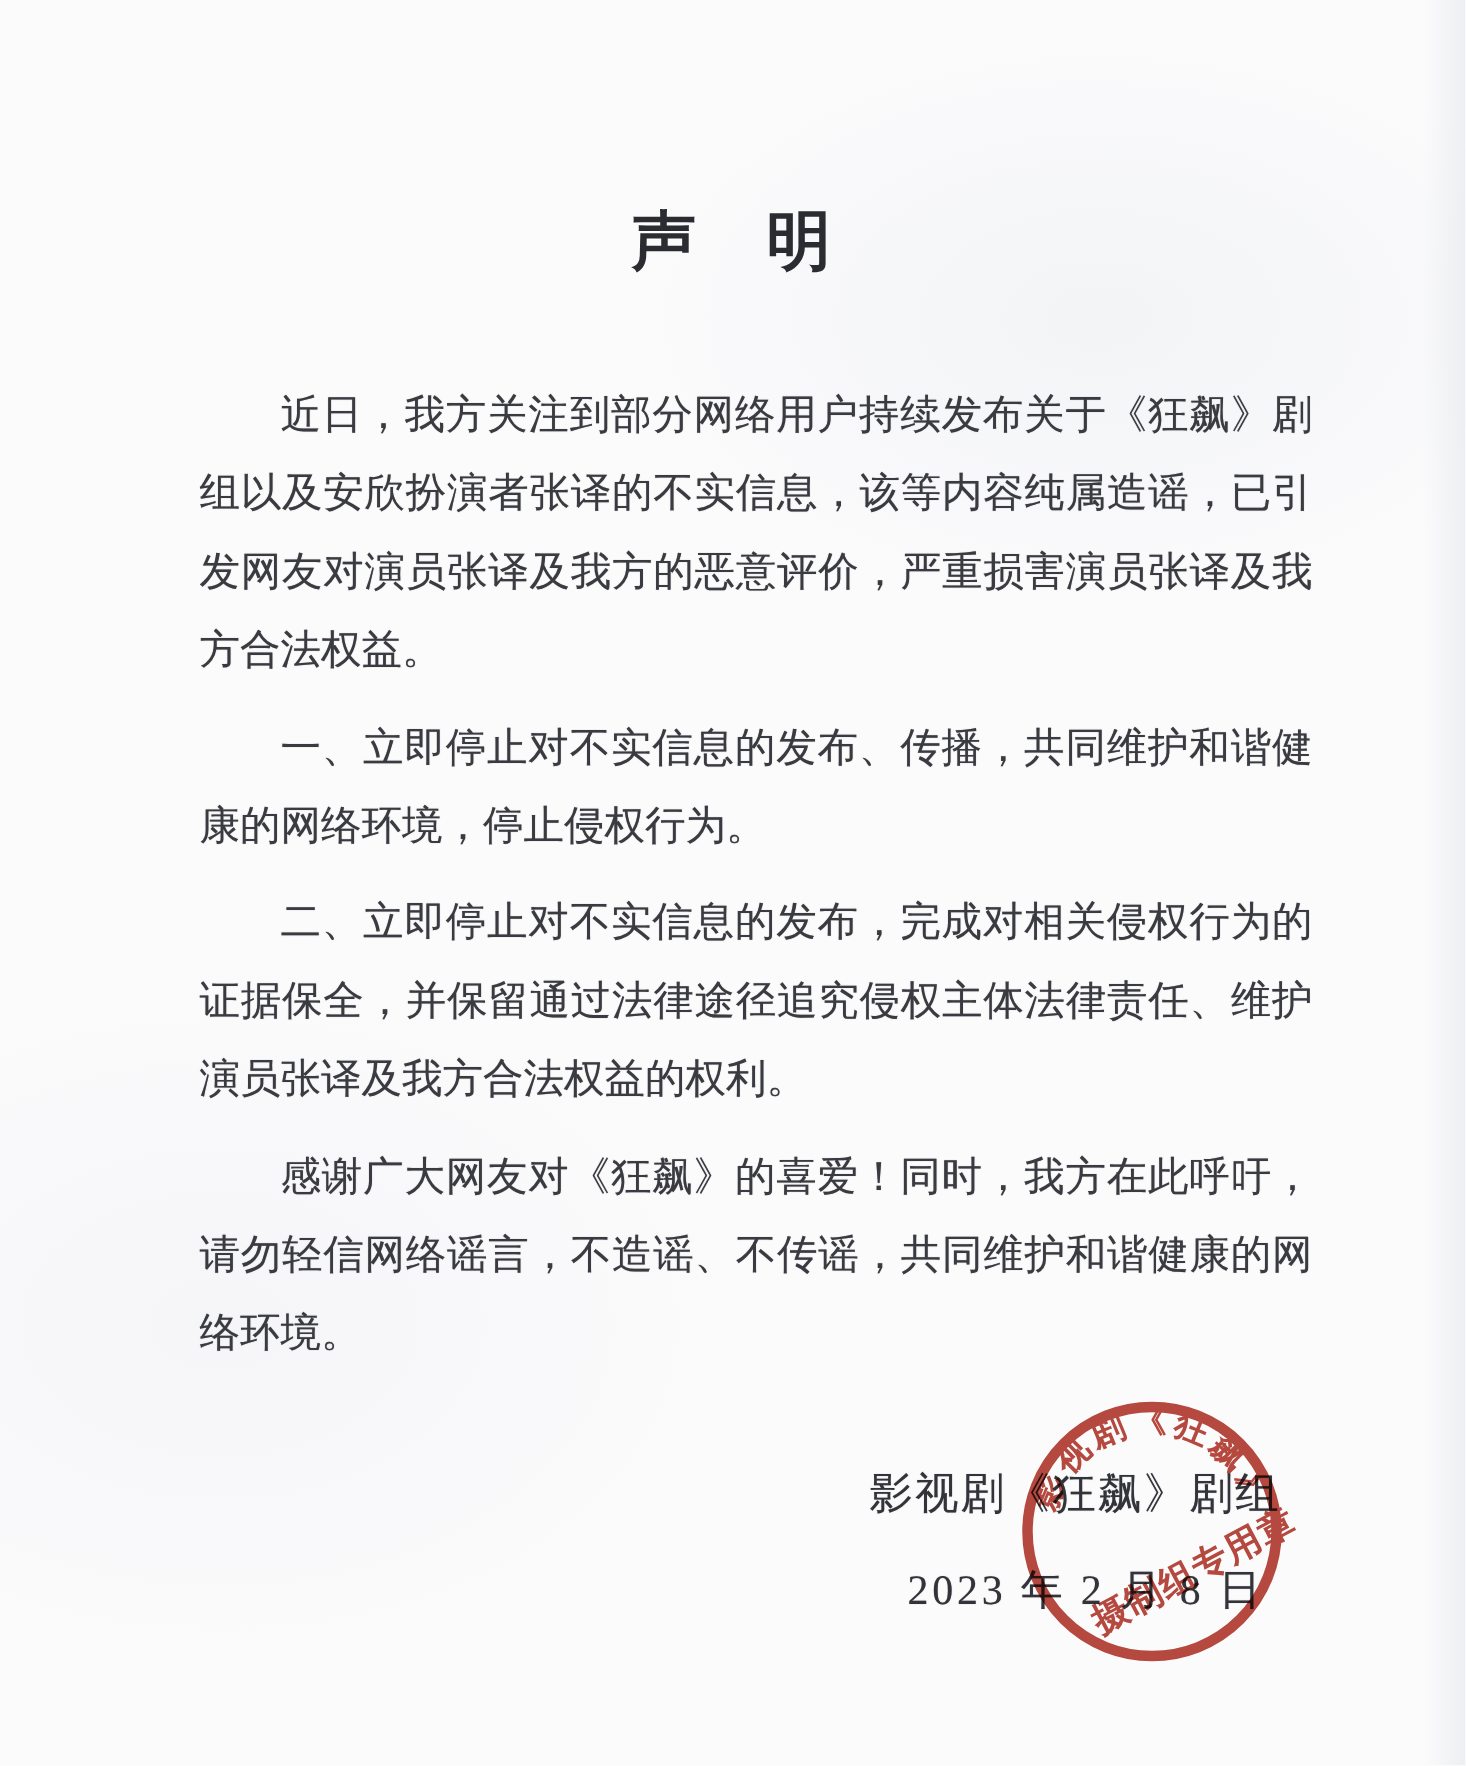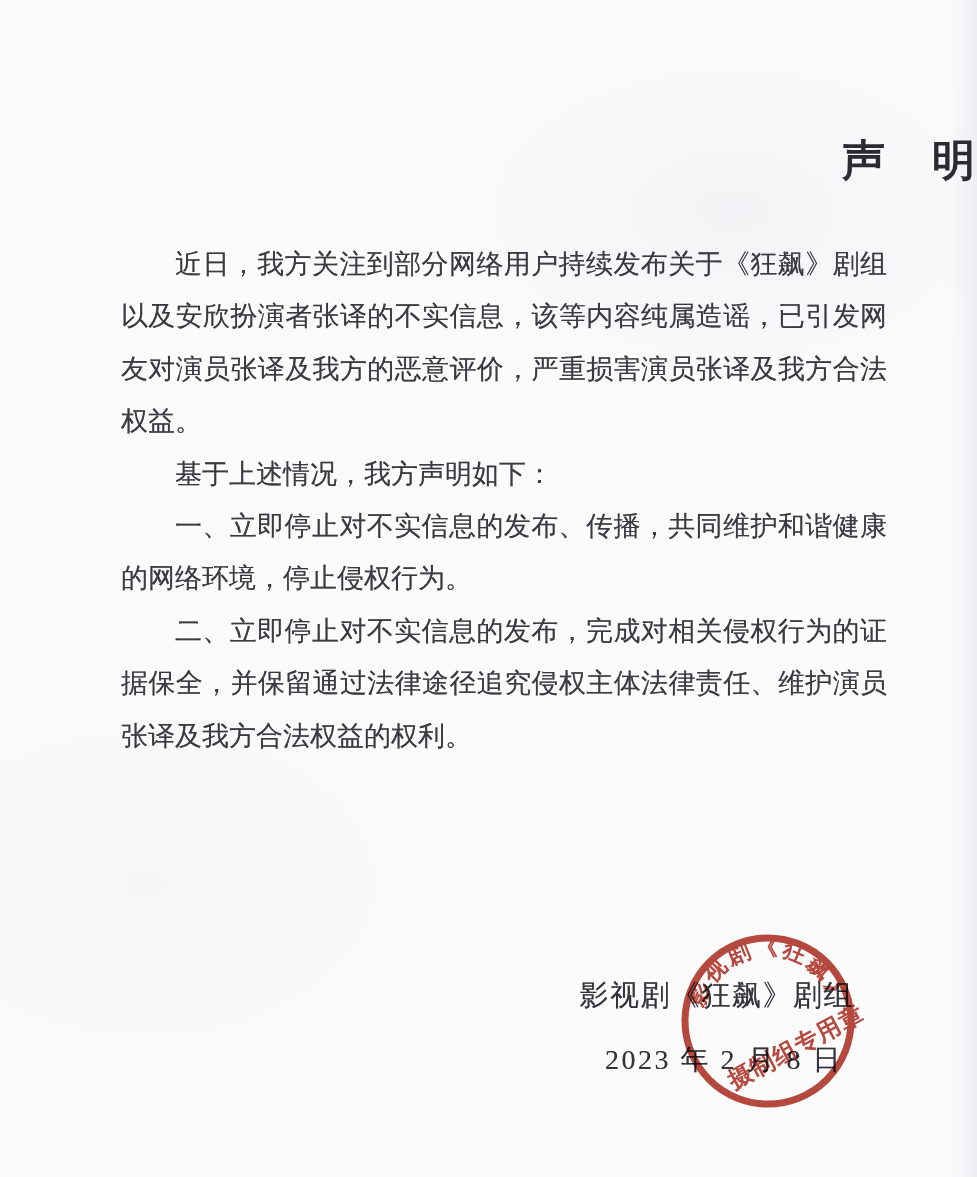--- a/index.html
+++ b/index.html
@@ -16,37 +16,37 @@
       radial-gradient(ellipse 500px 300px at 75% 18%, rgba(233,235,239,.45), transparent 65%),
       radial-gradient(ellipse 600px 400px at 15% 75%, rgba(235,236,240,.35), transparent 60%),
       linear-gradient(to left, rgba(226,229,233,.55), transparent 28px),
       #fbfbfc;
     color: #3a3b40;
   }
   .title {
     position: absolute;
     top: 132px; left: 0; right: 0;
     margin: 0;
-    text-align: right;
+    text-align: center;
     font-size: 43px;
     font-weight: bold;
     color: #2b2c31;
     letter-spacing: 2px;
   }
   .body-text {
     position: absolute;
     top: 238px; left: 121px;
     width: 766px;
     font-size: 27px;
     line-height: 52.4px;
     text-align: justify;
     color: #3a3b40;
     text-shadow: 0 0 0.6px rgba(58,59,64,.55);
   }
-  .para { text-indent: 2em; margin: 0; }
+  .para { text-indent: 2em; margin: 12px; }
   .signature {
     position: absolute;
     top: 976px; right: 123px;
     font-size: 29px;
     letter-spacing: 1.5px;
     color: #33343a;
     text-shadow: 0 0 0.6px rgba(58,59,64,.55);
   }
   .date {
     position: absolute;
@@ -71,23 +71,23 @@
 </style>
 </head>
 <body>
 
 <div class="page">
 
   <h1 class="title">声　明</h1>
 
   <div class="body-text">
     <p class="para">近日，我方关注到部分网络用户持续发布关于《狂飙》剧组以及安欣扮演者张译的不实信息，该等内容纯属造谣，已引发网友对演员张译及我方的恶意评价，严重损害演员张译及我方合法权益。</p>
-    <p class="para">基于上述情况，我方声明如下：</p>
     <p class="para">一、立即停止对不实信息的发布、传播，共同维护和谐健康的网络环境，停止侵权行为。</p>
     <p class="para">二、立即停止对不实信息的发布，完成对相关侵权行为的证据保全，并保留通过法律途径追究侵权主体法律责任、维护演员张译及我方合法权益的权利。</p>
+    <p class="para">感谢广大网友对《狂飙》的喜爱！同时，我方在此呼吁，请勿轻信网络谣言，不造谣、不传谣，共同维护和谐健康的网络环境。</p>
   </div>
 
   <div class="signature">影视剧《狂飙》剧组</div>
 
   <div class="date">2023 年 2 月 8 日</div>
 
   <svg class="stamp" viewBox="0 0 200 200" aria-hidden="true">
     <circle cx="100" cy="100" r="83" fill="none" stroke-width="7" stroke="#b23a2e"></circle>
     <path id="sealArc" d="M 42.84 133 A 66 66 0 1 1 157.16 133" fill="none"></path>
     <text font-size="23" letter-spacing="3" text-anchor="middle" fill="#b23a2e">

